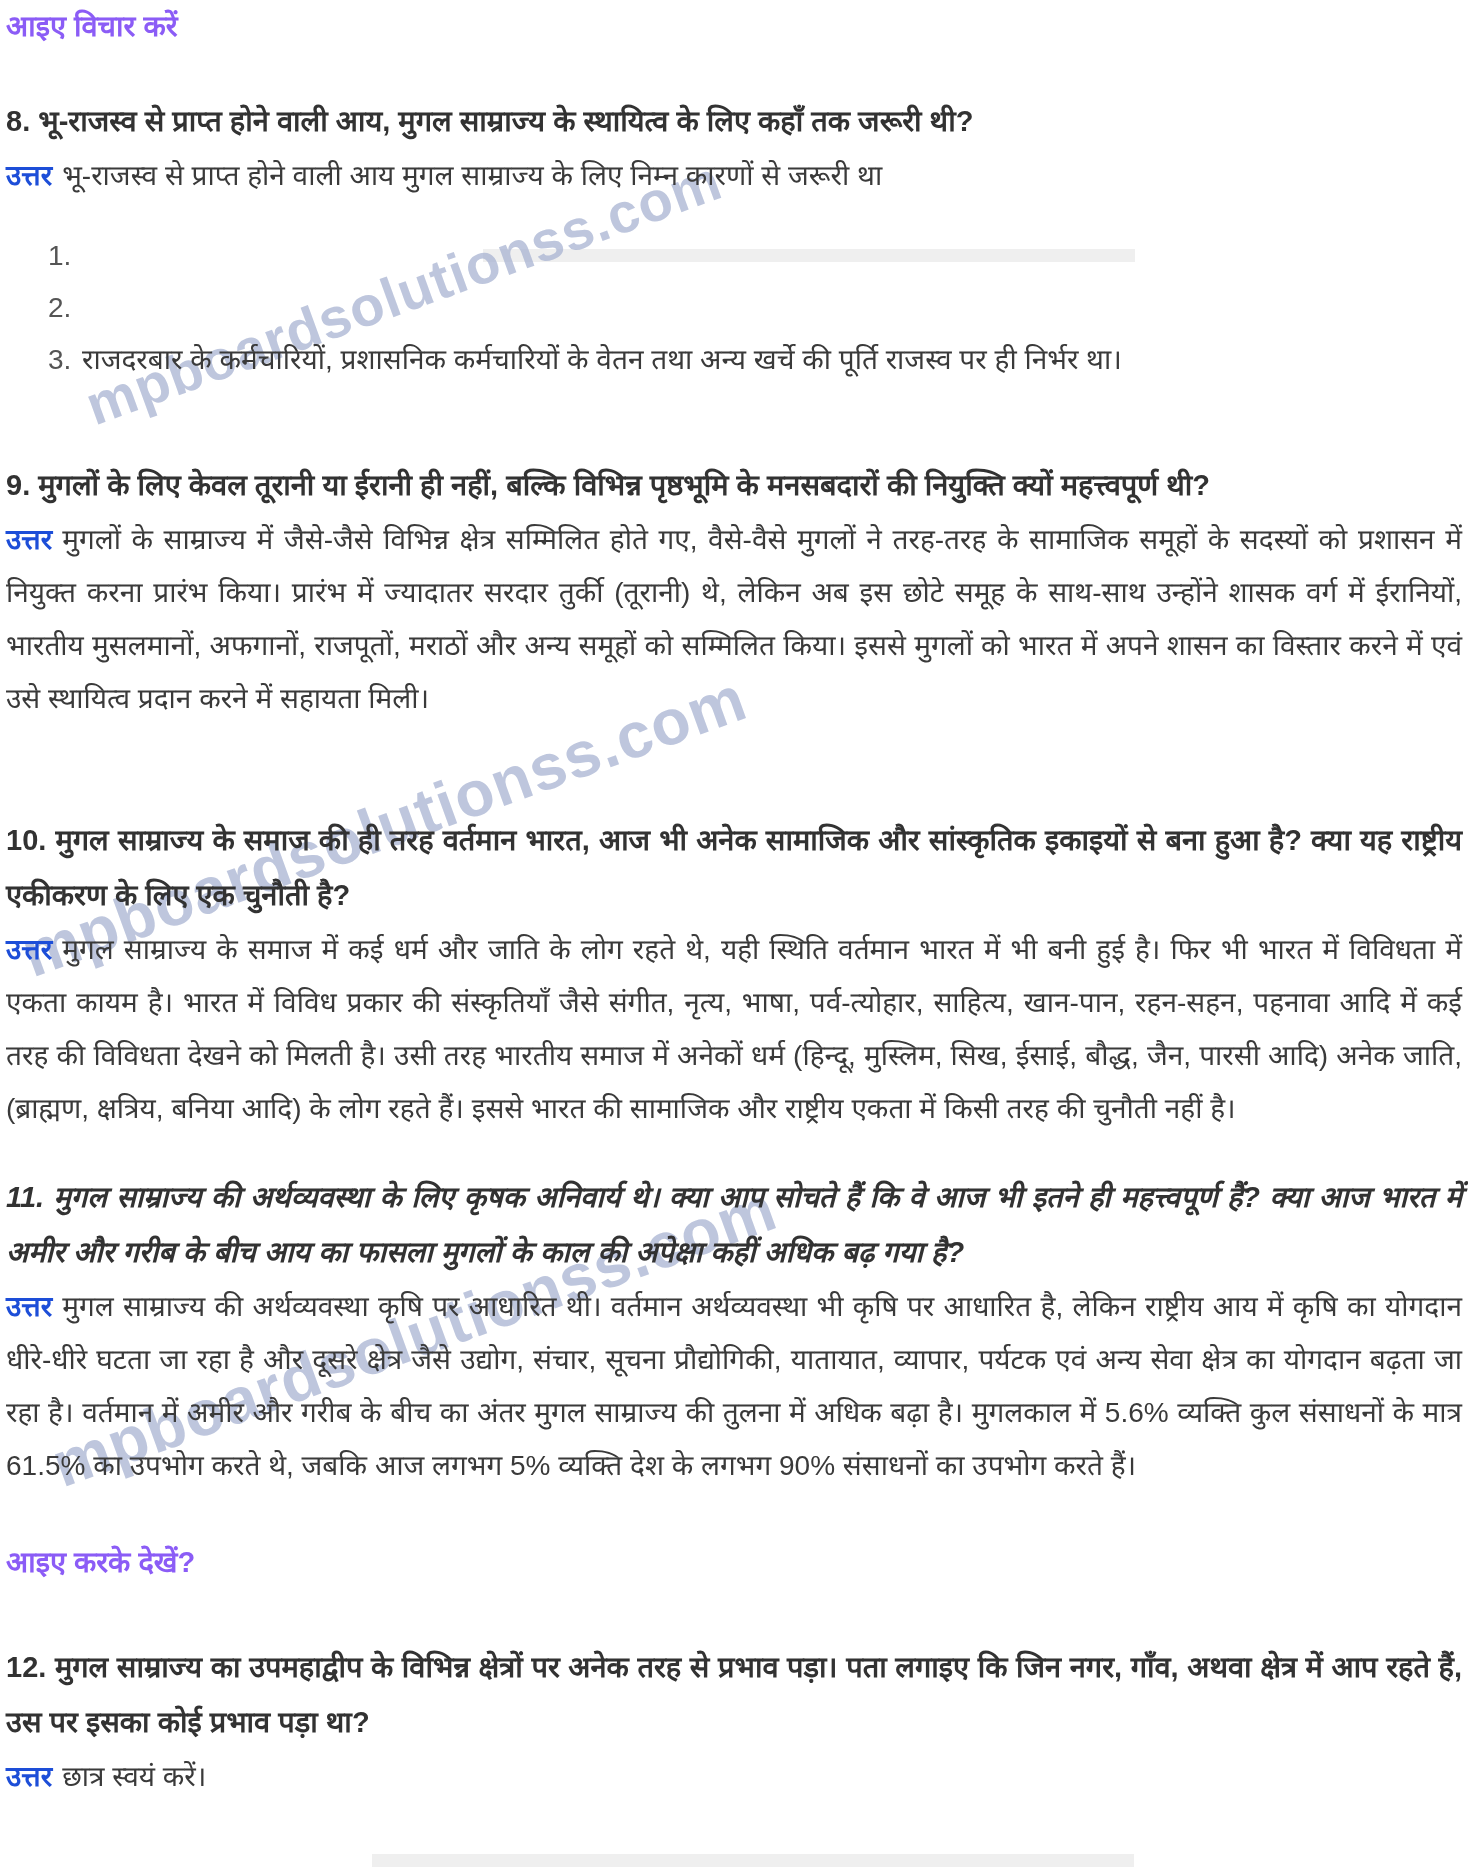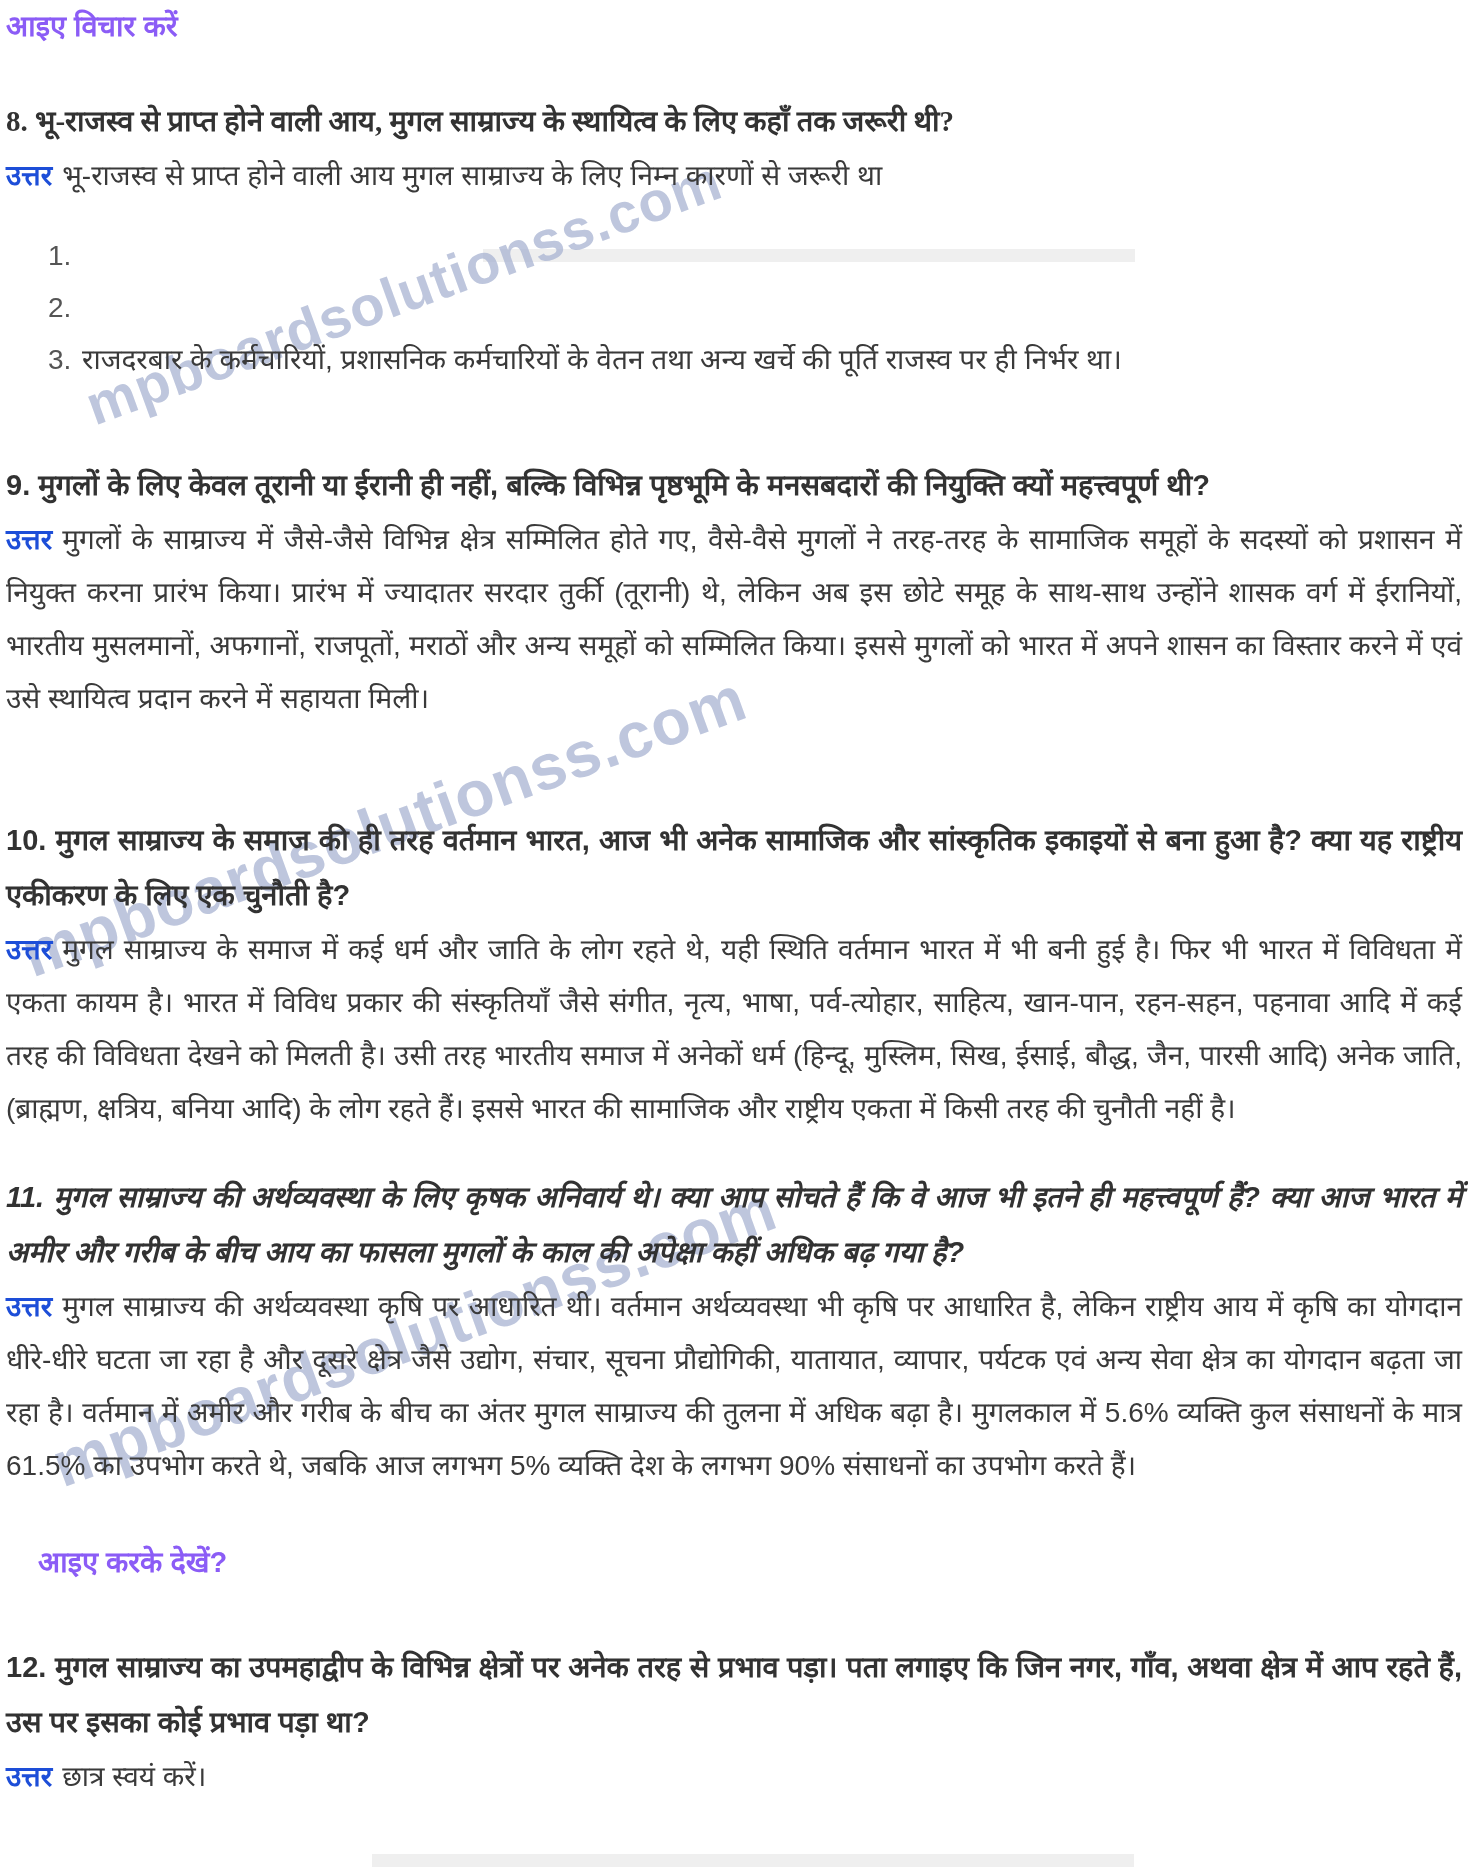--- a/index.html
+++ b/index.html
@@ -51,32 +51,32 @@
   .bar2 { left: 372px; top: 1854px; width: 762px; }
 
   
   .h {
     font-size: 29px;
     font-weight: 700;
     color: #8b5cf6;
     margin: 0;
     line-height: 40px;
   }
-  .h2 { margin-top: 50px; margin-left: 32px; }
+  .h2 { margin-top: 50px; }
 
   
   .q {
     font-size: 29px;
     font-weight: 700;
     color: #323232;
     line-height: 55px;
     margin: 0;
     text-align: justify;
   }
-  .q8  { margin-top: 48px; font-family: Liberation Serif, serif; }
+  .q8  { margin-top: 48px; }
   .q9  { margin-top: 80px; }
   .q10 { margin-top: 88px; }
   .q11 { margin-top: 35px; font-style: italic; }
   .q12 { margin-top: 58px; }
 
   
   .ans {
     font-size: 28px;
     font-weight: 400;
     color: #3a3a3a;

